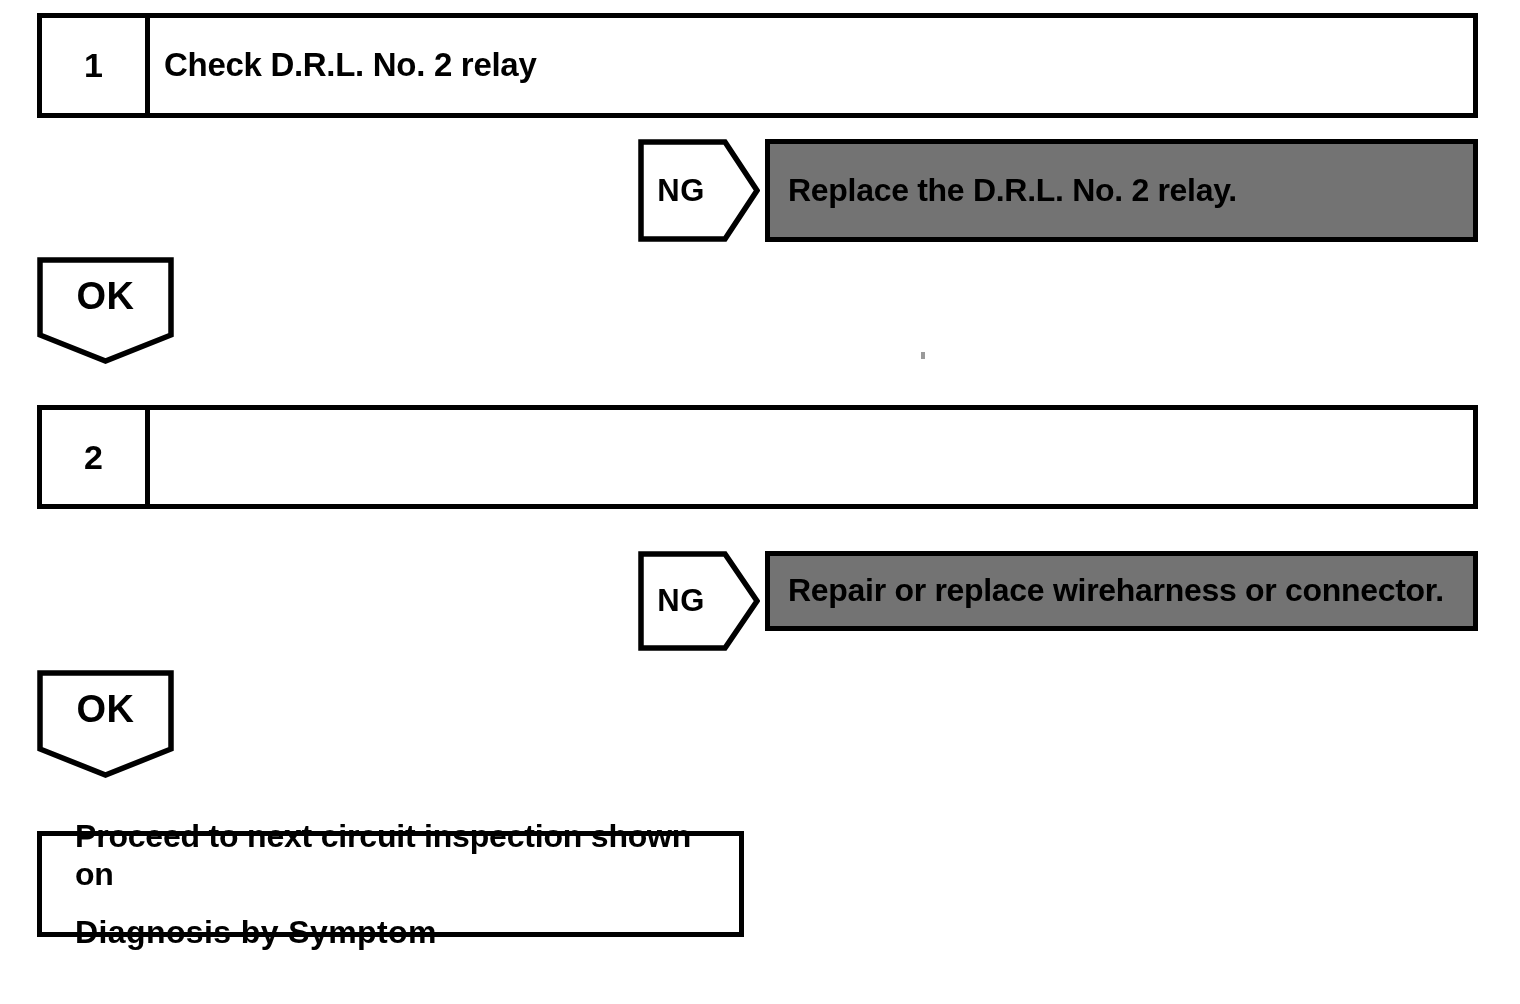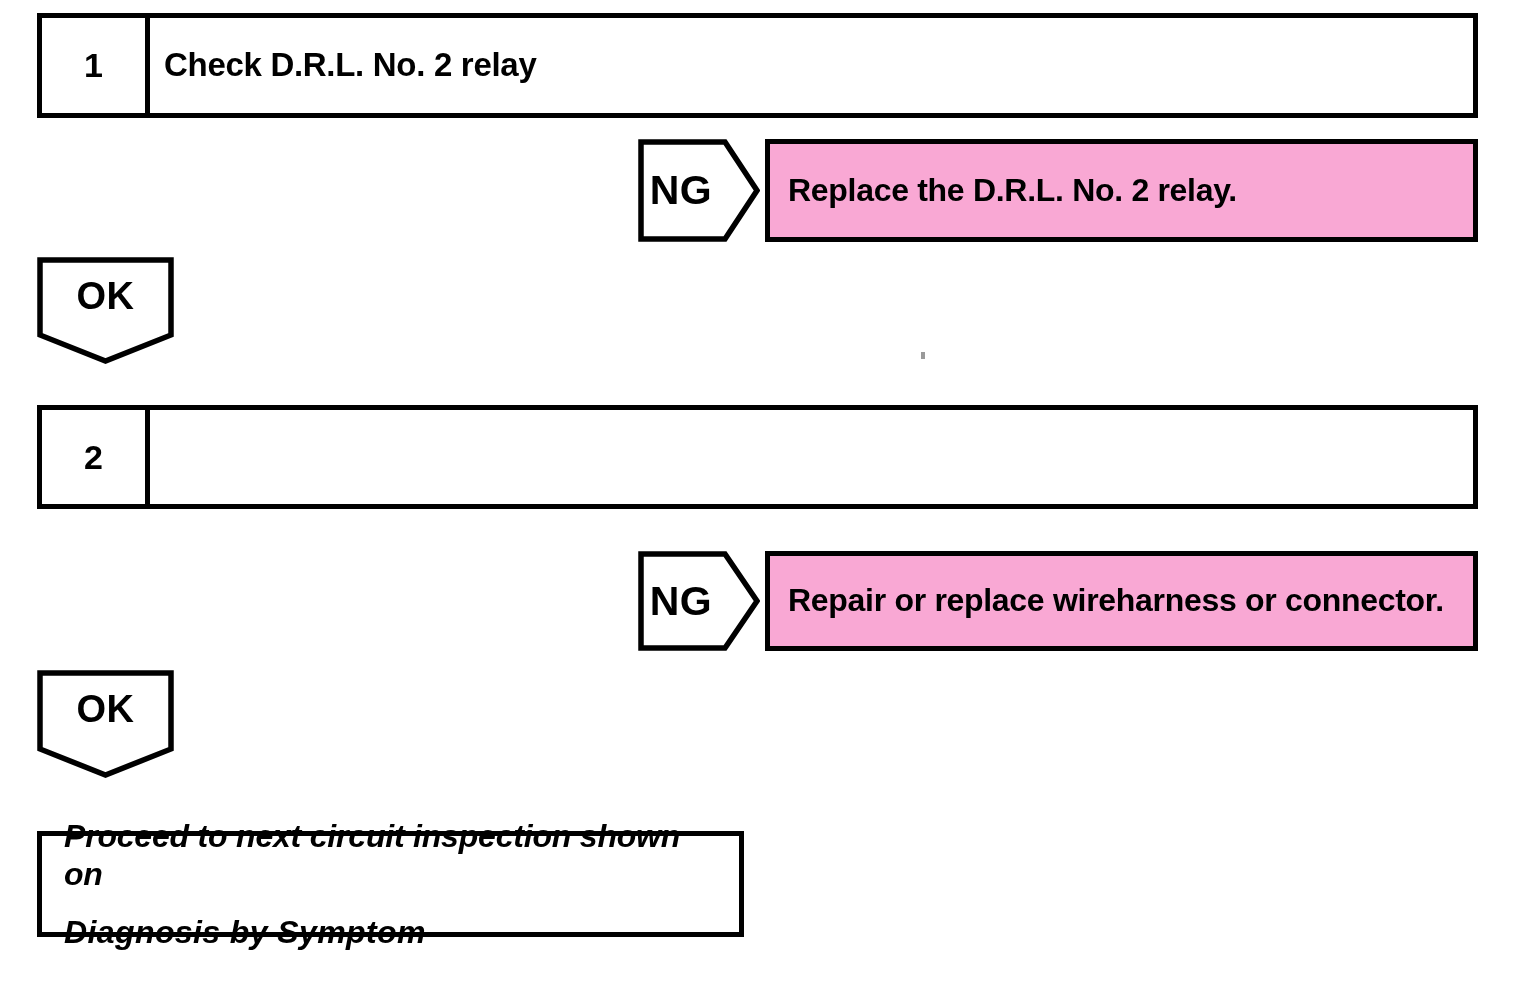--- a/index.html
+++ b/index.html
@@ -52,21 +52,21 @@
     line-height: 1.06;
     letter-spacing: -0.3px;
   }
   .step-text .l2 { display: block; }
 
   
   .result-box {
     position: absolute;
     box-sizing: border-box;
     border: 5px solid #000;
-    background: #f9a8d4;
+    background: #737373;
     display: flex;
     align-items: center;
     padding-left: 18px;
     padding-right: 10px;
     font-size: 32px;
     font-weight: bold;
     font-stretch: condensed;
     line-height: 1.12;
     letter-spacing: -0.3px;
   }
@@ -78,21 +78,21 @@
   .ng-arrow svg { display: block; }
   .ng-arrow .lbl {
     position: absolute;
     left: 0;
     top: 0;
     width: 86px;
     height: 100%;
     display: flex;
     align-items: center;
     justify-content: center;
-    font-size: 41px;
+    font-size: 31px;
     font-weight: bold;
     font-stretch: condensed;
     letter-spacing: 0.5px;
   }
 
   
   .ok-arrow {
     position: absolute;
   }
   .ok-arrow svg { display: block; }
@@ -112,28 +112,27 @@
   }
 
   
   .final-box {
     position: absolute;
     box-sizing: border-box;
     border: 5px solid #000;
     background: #fff;
     display: flex;
     align-items: center;
-    padding-left: 22px;
+    padding-left: 33px;
     padding-right: 12px;
     font-size: 32px;
     font-weight: bold;
     font-stretch: condensed;
     line-height: 1.2;
     letter-spacing: -0.2px;
-    font-style: italic;
   }
   .final-box .l2 { display: block; letter-spacing: 0.4px; margin-top: 19px; }
 
   
   .speck {
     position: absolute;
     width: 4px;
     height: 7px;
     background: #9a9a9a;
   }
@@ -174,21 +173,21 @@
     <div class="step-num">2</div>
   </div>
 
   <div class="ng-arrow" style="left:638px; top:551px; width:122px; height:100px;">
     <svg width="122" height="100" viewBox="0 0 122 100" aria-hidden="true">
       <polygon points="3,3 87,3 119,50 87,97 3,97" fill="#ffffff" stroke="#000000" stroke-width="5.5" stroke-linejoin="miter"></polygon>
     </svg>
     <div class="lbl">NG</div>
   </div>
 
-  <div class="result-box" style="left:765px; top:551px; width:713px; height:100px;">
+  <div class="result-box" style="left:765px; top:551px; width:713px; height:80px;">
     <span>Repair or replace wireharness or connector.</span>
   </div>
 
   <div class="ok-arrow" style="left:37px; top:670px; width:137px; height:108px;">
     <svg width="137" height="108" viewBox="0 0 137 108" aria-hidden="true">
       <polygon points="3,3 134,3 134,79 68.5,105 3,79" fill="#ffffff" stroke="#000000" stroke-width="5.5" stroke-linejoin="miter"></polygon>
     </svg>
     <div class="lbl">OK</div>
   </div>
 

